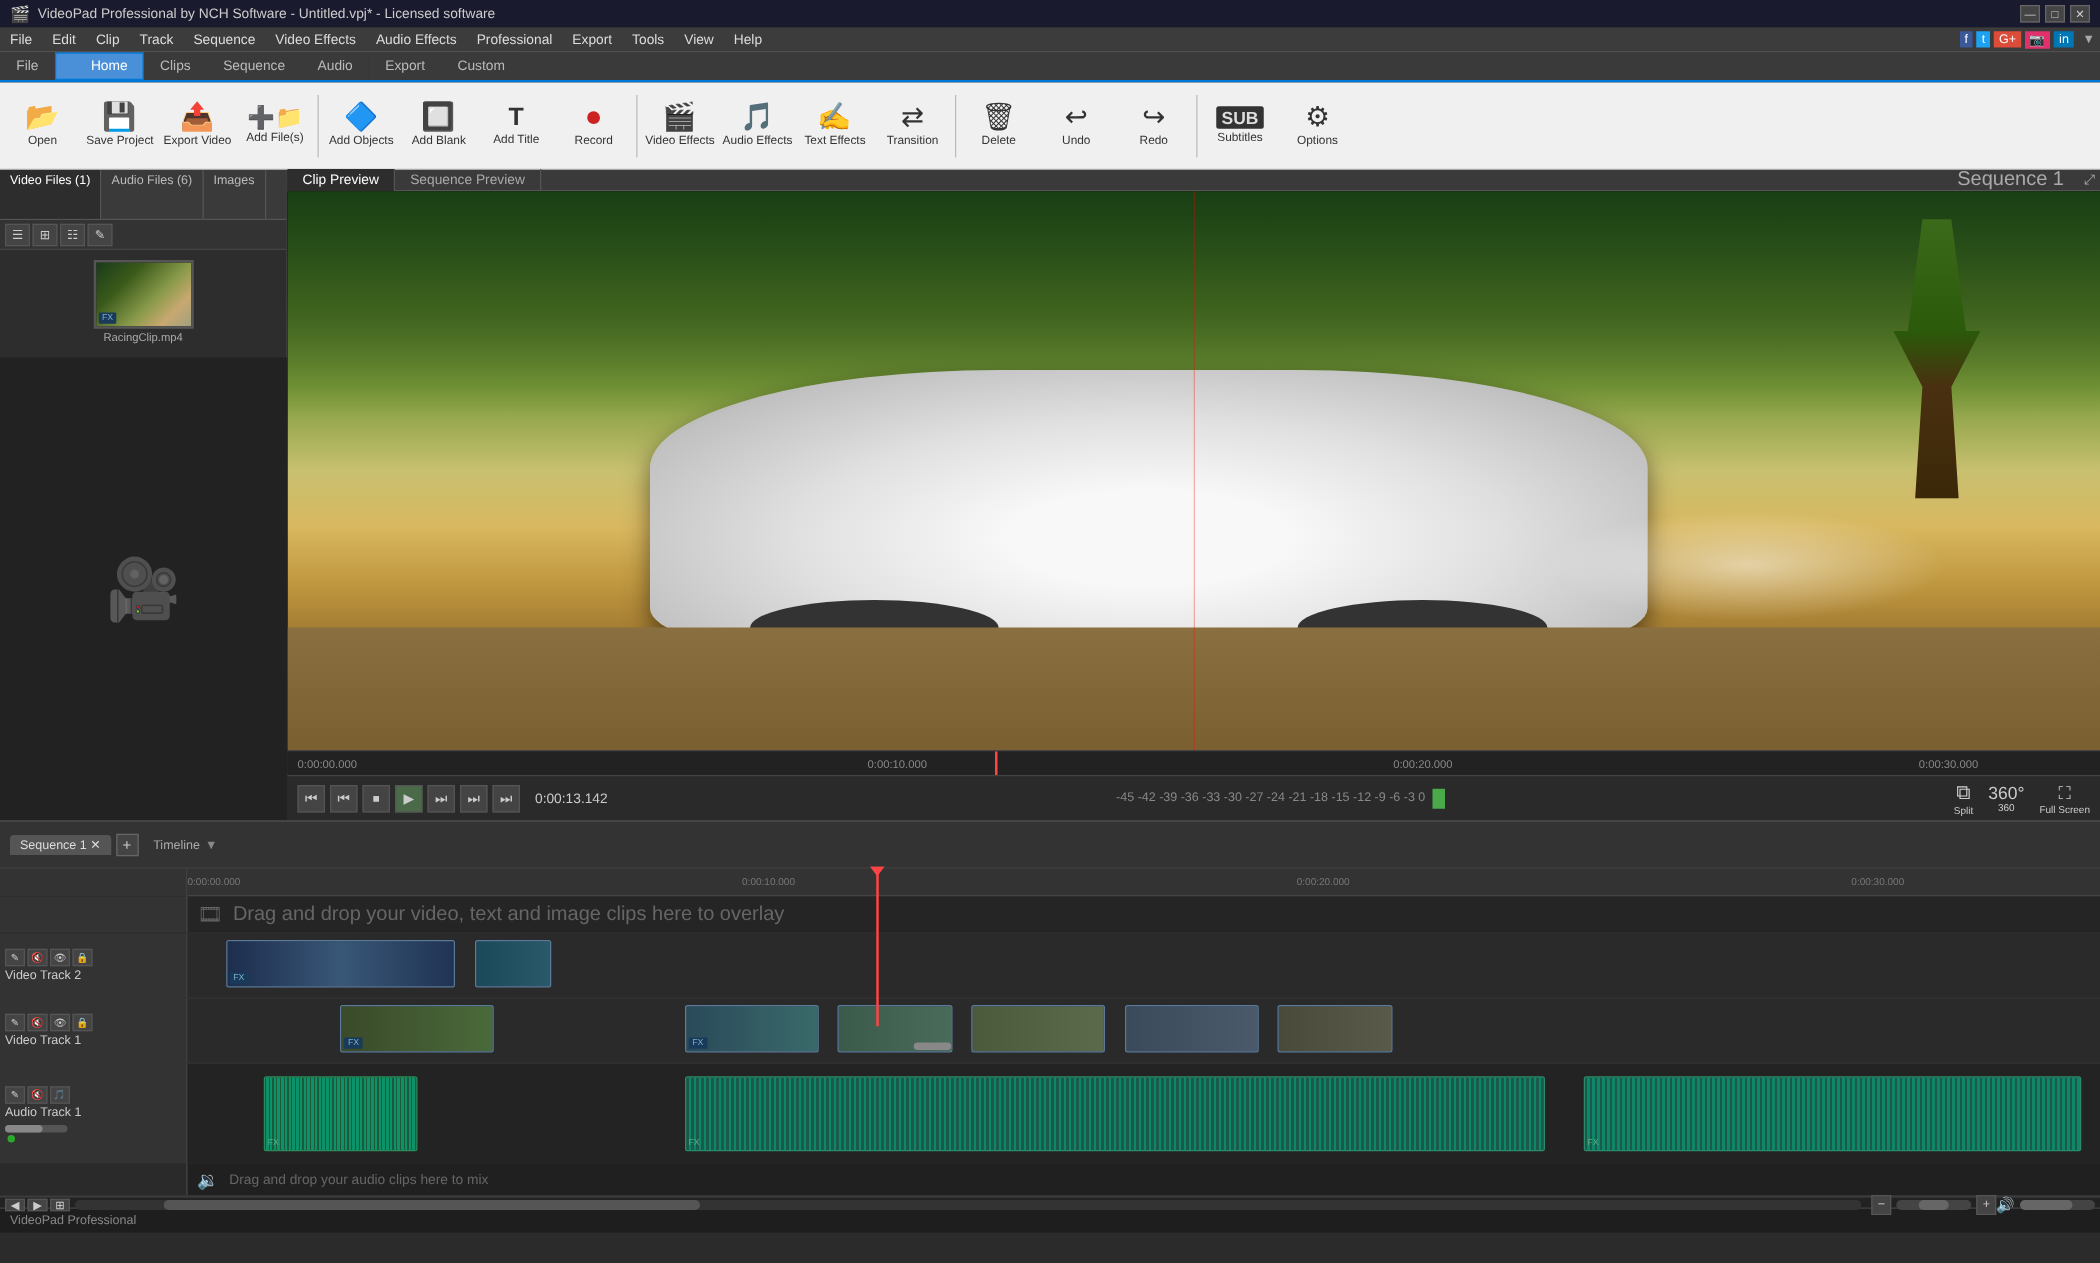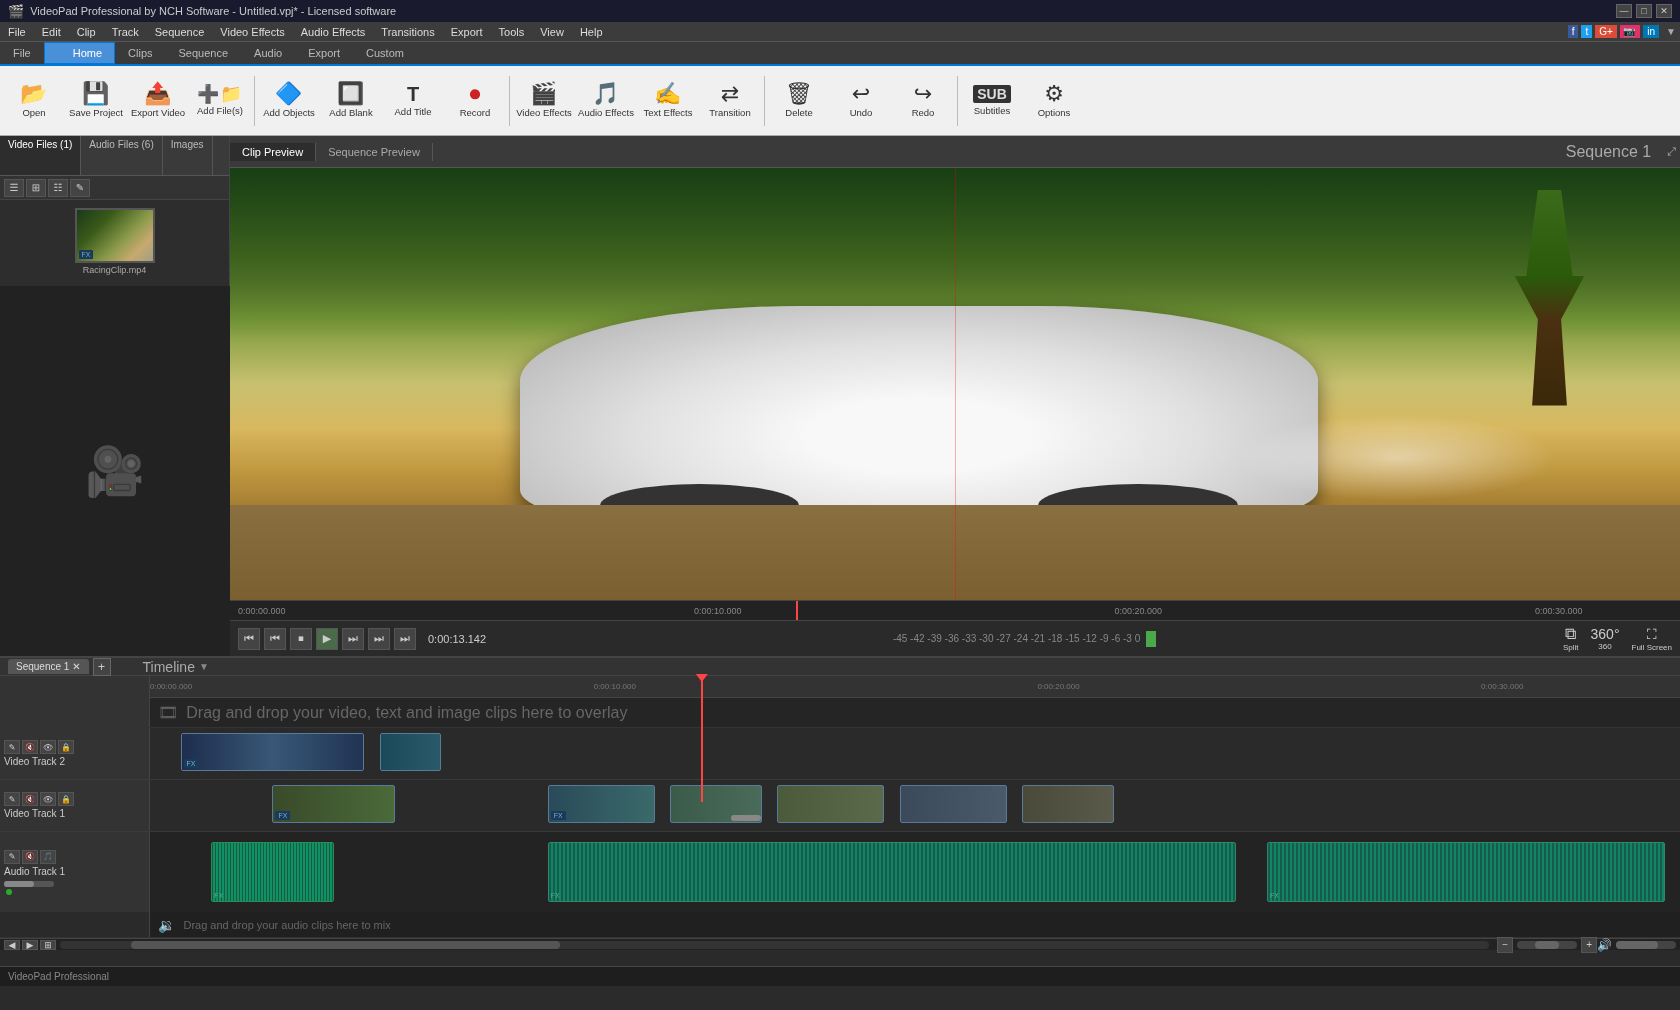--- a/index.html
+++ b/index.html
@@ -38,21 +38,21 @@
     #media-content { flex: 1; padding: 8px; overflow-y: auto; }
     .clip-item { display: flex; flex-direction: column; align-items: center; cursor: pointer; margin-bottom: 8px; }
     .clip-thumb { width: 80px; height: 55px; background: #1a1a1a; border: 2px solid #555; position: relative; overflow: hidden; }
     .clip-thumb .thumb-img { width: 100%; height: 100%; background: linear-gradient(135deg, #1a3a1a 0%, #3a5a1a 30%, #8a9a4a 60%, #c8a870 80%, #a0a080 100%); }
     .clip-label { font-size: 9px; color: #aaa; margin-top: 2px; }
     .left-preview { width: 230px; height: 370px; background: #222; display: flex; align-items: center; justify-content: center; }
     .camera-icon-large { font-size: 48px; color: #555; }
 
     
     #preview-area { flex: 1; background: #2d2d2d; display: flex; flex-direction: column; }
-    #preview-tabs { height: 32px; background: #3a3a3a; display: flex; align-items: center; border-bottom: 1px solid #555; }
+    #preview-tabs { height: 17px; background: #3a3a3a; display: flex; align-items: center; border-bottom: 1px solid #555; }
     #preview-tabs .ptab { padding: 3px 12px; font-size: 11px; color: #aaa; cursor: pointer; border-right: 1px solid #555; }
     #preview-tabs .ptab.active { color: #fff; background: #2d2d2d; }
     #preview-tabs .preview-title { margin-left: auto; margin-right: 16px; font-size: 16px; color: #aaa; }
     #preview-tabs .expand-btn { margin-right: 4px; cursor: pointer; color: #aaa; }
     #video-preview { flex: 1; background: #000; position: relative; overflow: hidden; display: flex; align-items: center; justify-content: center; }
     #timeline-ruler { height: 20px; background: #222; display: flex; align-items: center; padding: 0 8px; font-size: 9px; color: #888; border-top: 1px solid #444; position: relative; }
     #playback-bar { height: 36px; background: #2a2a2a; display: flex; align-items: center; padding: 0 8px; gap: 4px; border-top: 1px solid #444; }
     .pb-btn { width: 22px; height: 22px; background: #444; border: 1px solid #555; display: flex; align-items: center; justify-content: center; cursor: pointer; font-size: 11px; color: #ccc; }
     .time-display { font-size: 11px; color: #ccc; margin: 0 8px; }
     .volume-meter { display: flex; align-items: center; gap: 2px; margin-left: auto; }
@@ -60,21 +60,21 @@
     .split-btn { margin-left: 8px; display: flex; flex-direction: column; align-items: center; font-size: 8px; color: #ccc; cursor: pointer; }
     .split-btn .sicon { font-size: 16px; }
     .view360-btn { display: flex; flex-direction: column; align-items: center; font-size: 8px; color: #ccc; cursor: pointer; margin-left: 4px; }
     .fullscreen-btn { display: flex; flex-direction: column; align-items: center; font-size: 8px; color: #ccc; cursor: pointer; margin-left: 4px; }
 
     
     #statusbar { height: 20px; background: #1e1e1e; display: flex; align-items: center; padding: 0 8px; font-size: 10px; color: #888; border-top: 1px solid #444; }
 
     
     #timeline-area { height: 310px; background: #2a2a2a; border-top: 2px solid #444; }
-    #timeline-header { height: 18px; background: #333; display: flex; align-items: center; padding: 0 8px; border-bottom: 1px solid #444; gap: 4px; }
+    #timeline-header { height: 37px; background: #333; display: flex; align-items: center; padding: 0 8px; border-bottom: 1px solid #444; gap: 4px; }
     .seq-tab { background: #555; padding: 2px 8px; font-size: 10px; color: #ddd; border-radius: 3px 3px 0 0; cursor: pointer; }
     .seq-add { width: 18px; height: 18px; background: #444; border: 1px solid #666; display: flex; align-items: center; justify-content: center; cursor: pointer; font-size: 12px; color: #ccc; }
     .timeline-track { display: flex; height: 48px; border-bottom: 1px solid #3a3a3a; }
     .track-label { width: 150px; background: #333; border-right: 1px solid #444; display: flex; flex-direction: column; align-items: flex-start; justify-content: center; padding: 2px 4px; flex-shrink: 0; }
     .track-label .tl-name { font-size: 10px; color: #ccc; }
     .tl-btn { width: 16px; height: 14px; background: #444; border: 1px solid #555; font-size: 8px; display: flex; align-items: center; justify-content: center; cursor: pointer; color: #ccc; }
     .track-content { flex: 1; background: #2a2a2a; position: relative; overflow: hidden; }
     .clip-block { position: absolute; height: 38px; top: 5px; border-radius: 2px; overflow: hidden; display: flex; align-items: center; cursor: pointer; }
     .clip-block-video { background: linear-gradient(90deg, #3a5a7a, #4a6a8a); border: 1px solid #5a7a9a; }
     .clip-block-audio { background: linear-gradient(90deg, #1a5a4a, #2a7a5a); border: 1px solid #3a8a6a; height: 52px; top: 2px; }
@@ -108,21 +108,21 @@
 </div>
 
 <div id="menubar">
   <div class="menu-item">File</div>
   <div class="menu-item">Edit</div>
   <div class="menu-item">Clip</div>
   <div class="menu-item">Track</div>
   <div class="menu-item">Sequence</div>
   <div class="menu-item">Video Effects</div>
   <div class="menu-item">Audio Effects</div>
-  <div class="menu-item">Transitions</div>
+  <div class="menu-item">Professional</div>
   <div class="menu-item">Export</div>
   <div class="menu-item">Tools</div>
   <div class="menu-item">View</div>
   <div class="menu-item">Help</div>
   <div style="margin-left:auto;display:flex;align-items:center;gap:3px;margin-right:4px;">
     <span style="background:#3b5998;color:#fff;padding:1px 4px;font-size:10px;cursor:pointer;">f</span>
     <span style="background:#1da1f2;color:#fff;padding:1px 4px;font-size:10px;cursor:pointer;">t</span>
     <span style="background:#dd4b39;color:#fff;padding:1px 4px;font-size:10px;cursor:pointer;">G+</span>
     <span style="background:#e1306c;color:#fff;padding:1px 4px;font-size:10px;cursor:pointer;">📷</span>
     <span style="background:#0077b5;color:#fff;padding:1px 4px;font-size:10px;cursor:pointer;">in</span>
@@ -320,21 +320,21 @@
     </div>
   </div>
 </div>
 
 <div id="timeline-area">
 
   <div id="timeline-header">
     <div class="seq-tab">Sequence 1 ✕</div>
     <div class="seq-add">+</div>
     <div style="margin-left:8px;display:flex;align-items:center;gap:4px;">
-      <span style="font-size:14px;color:#aaa;margin-left:20px;">Timeline</span>
+      <span style="font-size:10px;color:#aaa;">Timeline</span>
       <span style="font-size:10px;color:#888;">▼</span>
     </div>
   </div>
 
   <div style="display:flex;height:22px;">
     <div style="width:150px;background:#333;border-right:1px solid #444;flex-shrink:0;"></div>
     <div class="timeline-time-ruler" style="position:relative;flex:1;background:#333;border-bottom:1px solid #444;">
       <span class="t-tick" style="left:0px;">0:00:00.000</span>
       <span class="t-tick" style="left:29%;">0:00:10.000</span>
       <span class="t-tick" style="left:58%;">0:00:20.000</span>

